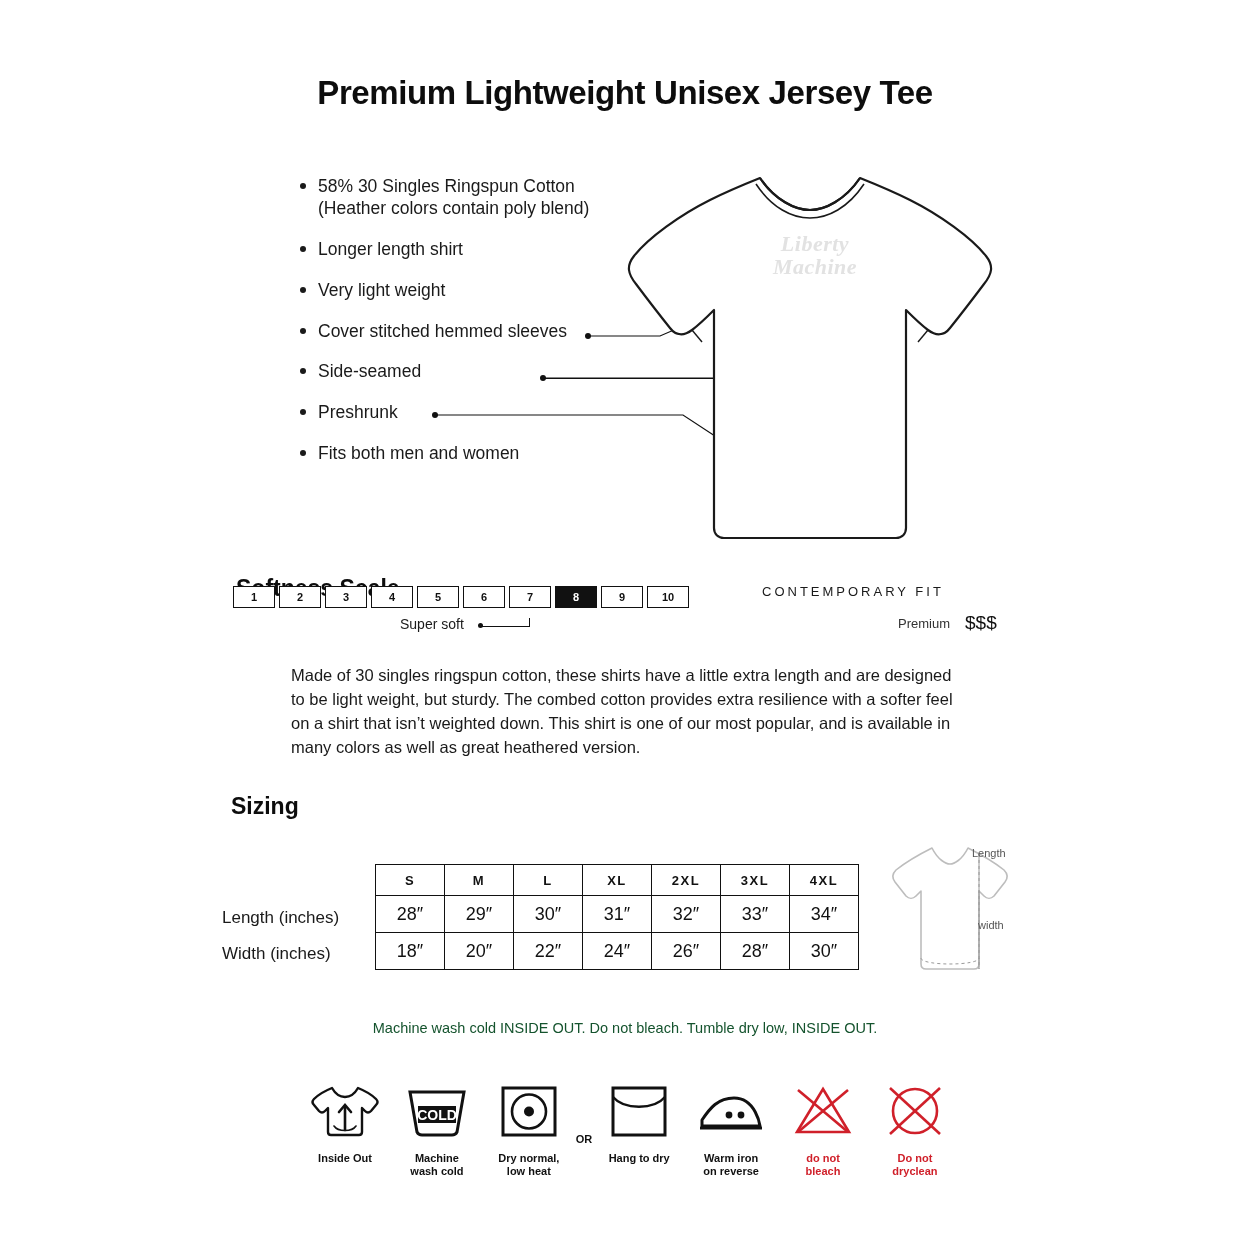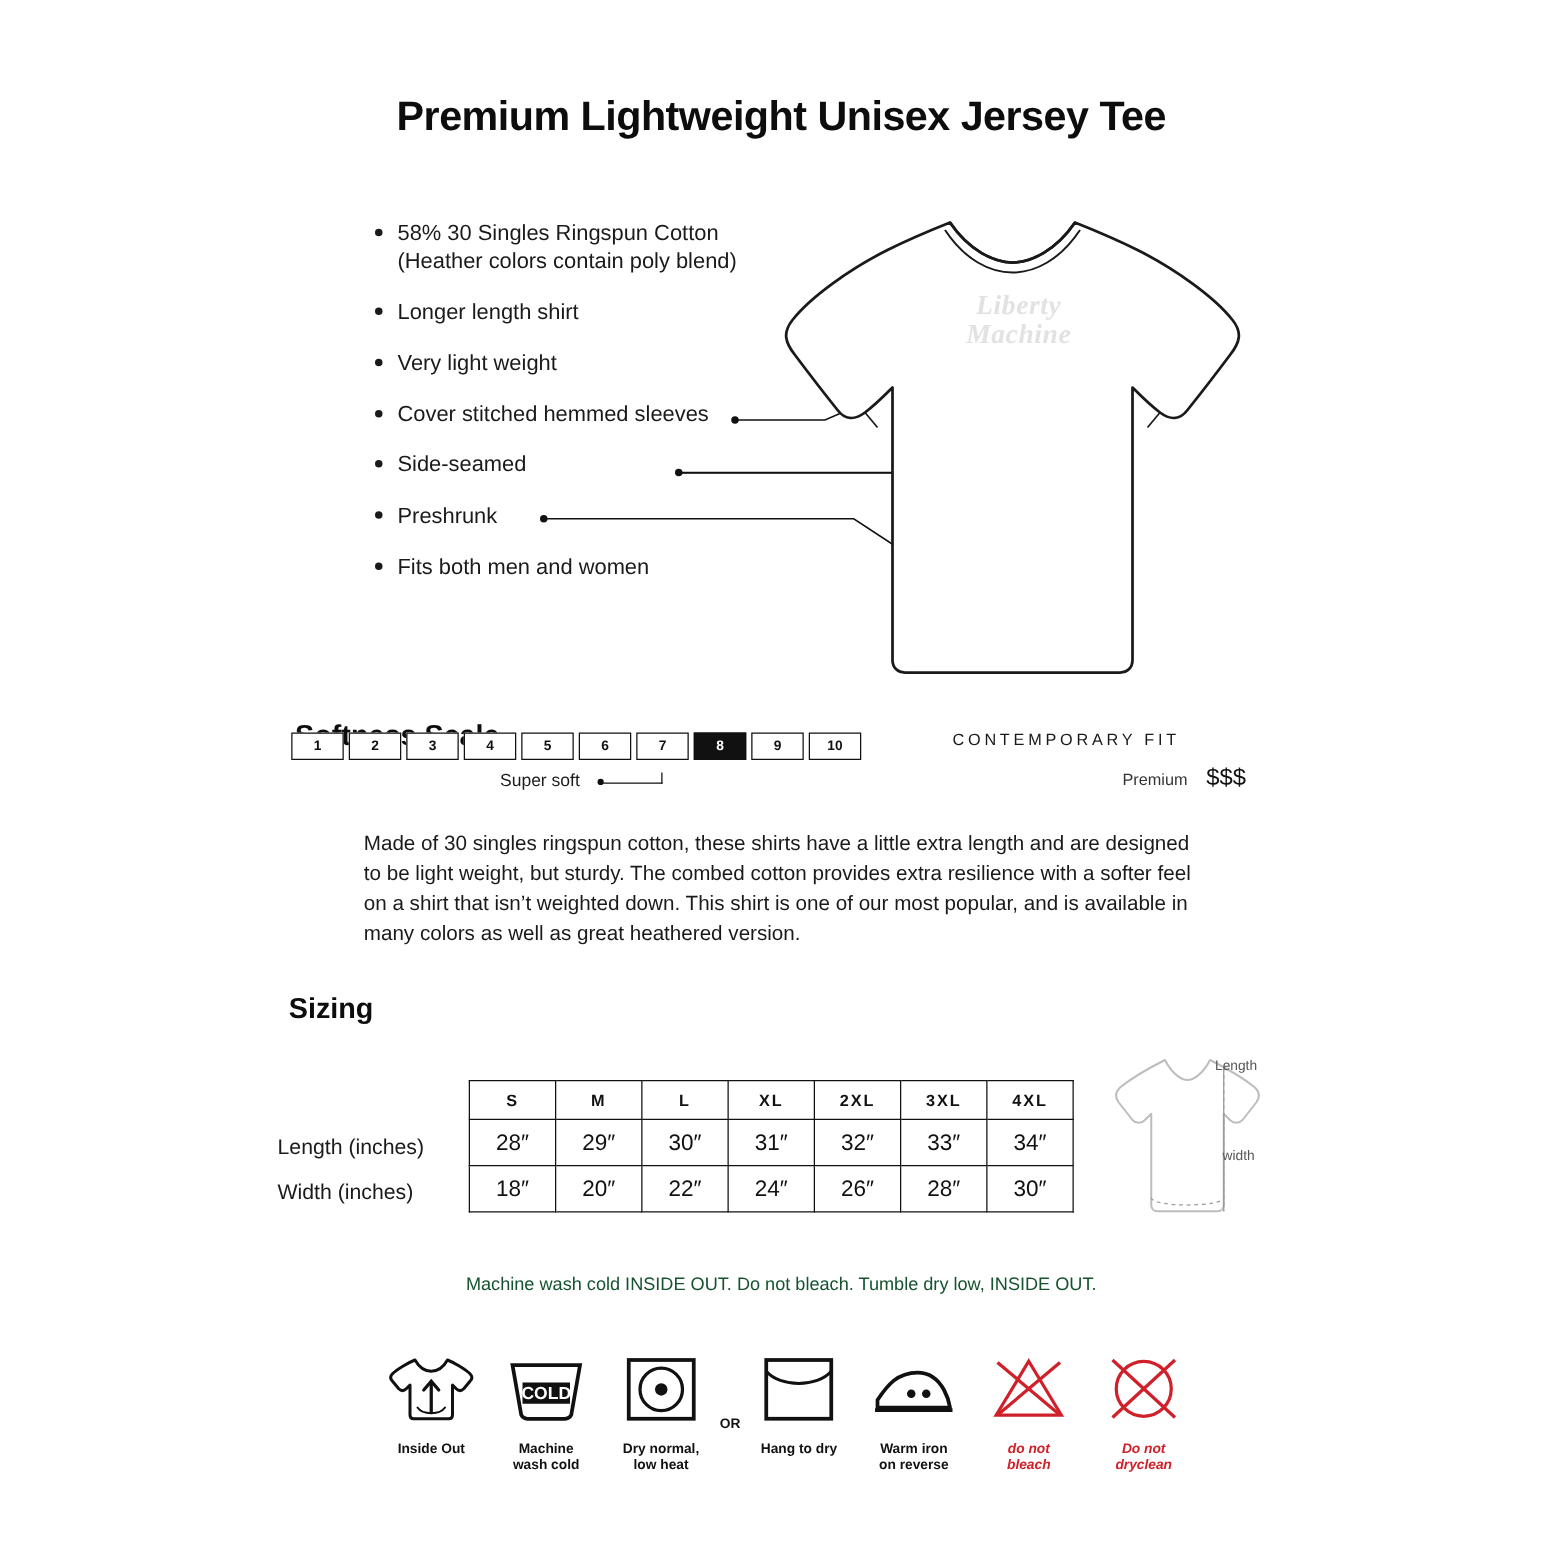--- a/index.html
+++ b/index.html
@@ -100,21 +100,21 @@
     font-size:14.5px;color:#14532d;
   }
   .icons{
     position:absolute;left:300px;top:1082px;width:660px;
     display:flex;justify-content:space-between;align-items:flex-start;
   }
   .icon-item{width:90px;text-align:center;}
   .icon-item .cap{
     margin-top:8px;font-size:11px;font-weight:bold;line-height:1.15;color:#111;
   }
-  .icon-item.red .cap{color:#d0202a;font-style:italic;}
+  .icon-item.red .cap{color:#d0202a;}
   .or-label{
     align-self:center;margin-top:18px;font-size:11px;font-weight:bold;color:#111;
   }
 </style>
 </head>
 <body>
 
 <div class="page">
 
   <div class="title">Premium Lightweight Unisex Jersey Tee</div>

